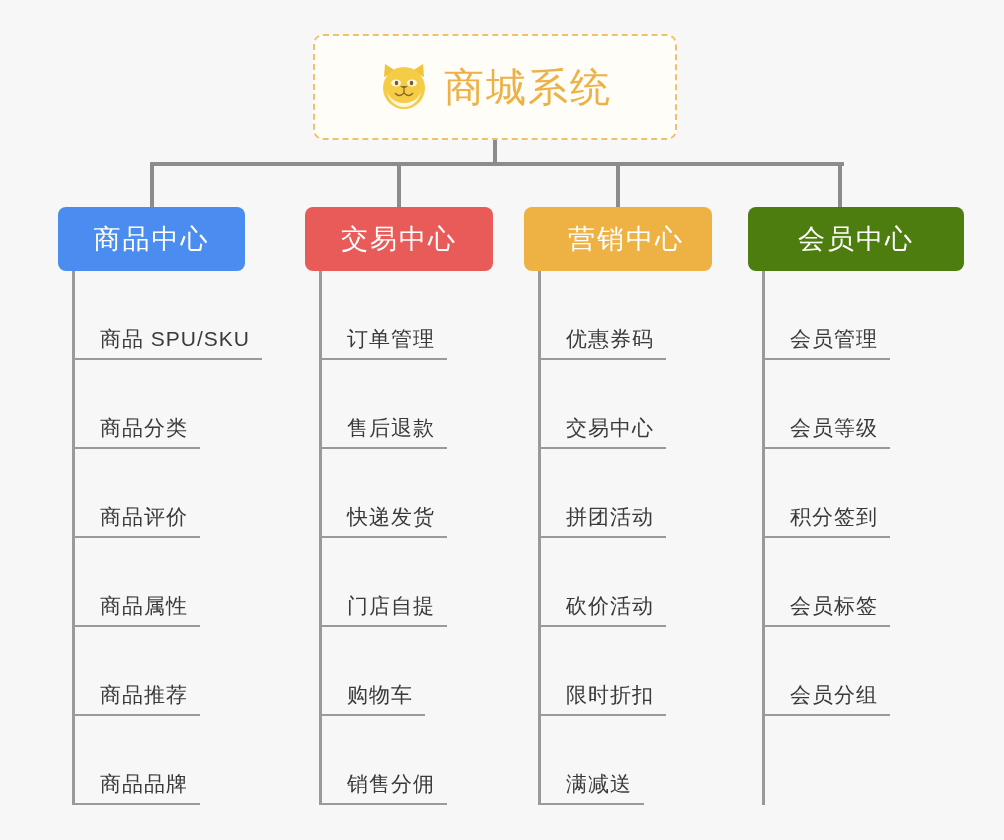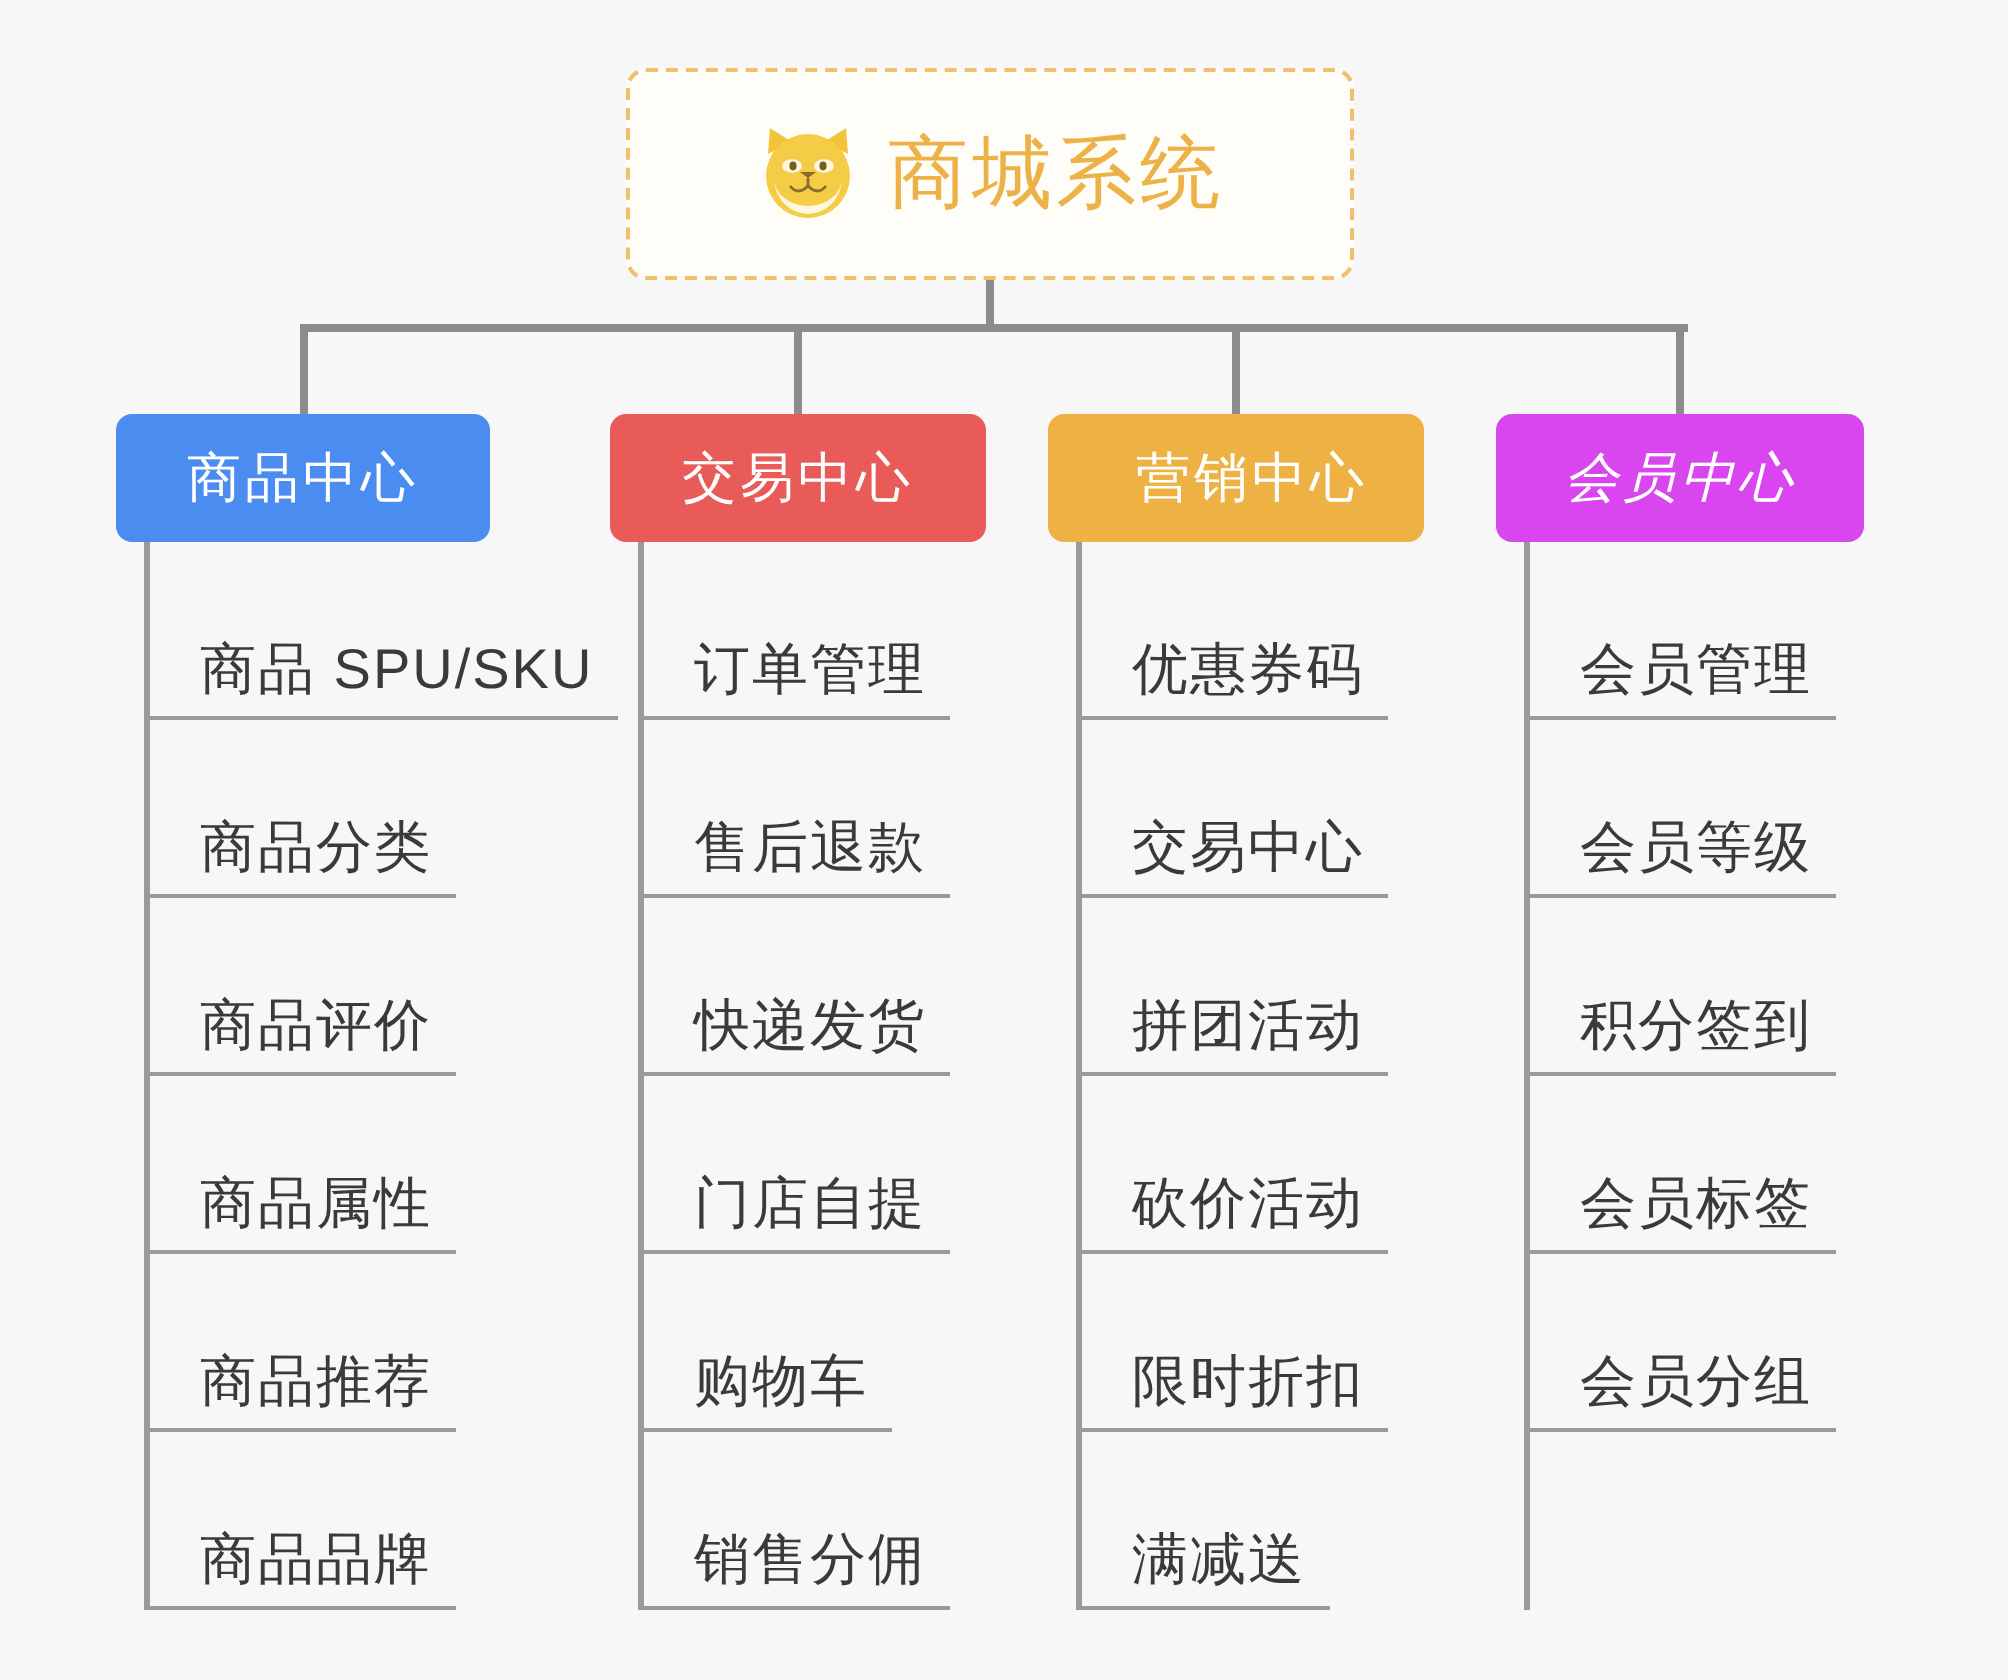--- a/index.html
+++ b/index.html
@@ -103,21 +103,21 @@
   }
   .leaf-item {
     height: 89px;
     position: relative;
     display: flex;
     align-items: flex-end;
     box-sizing: border-box;
   }
   .leaf-label {
     display: inline-block;
-    font-size: 28px;
+    font-size: 21px;
     color: #3a3a3a;
     letter-spacing: 1px;
     line-height: 1;
     padding: 0 12px 9px 28px;
     border-bottom: 2px solid #9a9a9a;
     white-space: nowrap;
   }
 </style>
 </head>
 <body>
@@ -233,21 +233,21 @@
           </li>
           <li class="leaf-item">
             <span class="leaf-label">限时折扣</span>
           </li>
           <li class="leaf-item">
             <span class="leaf-label">满减送</span>
           </li>
         </ul>
       </div>
       <div class="branch" style="left: 748px; width: 184px;">
-        <div class="branch-header" style="width: 184px; background: #d946ef; font-style: italic;">
+        <div class="branch-header" style="width: 216px; background: #4d7c0f;">
           <span class="branch-header-label">会员中心</span>
         </div>
         <div class="trunk" style="height: 534px;"></div>
         <ul class="leaf-list">
           <li class="leaf-item">
             <span class="leaf-label">会员管理</span>
           </li>
           <li class="leaf-item">
             <span class="leaf-label">会员等级</span>
           </li>

